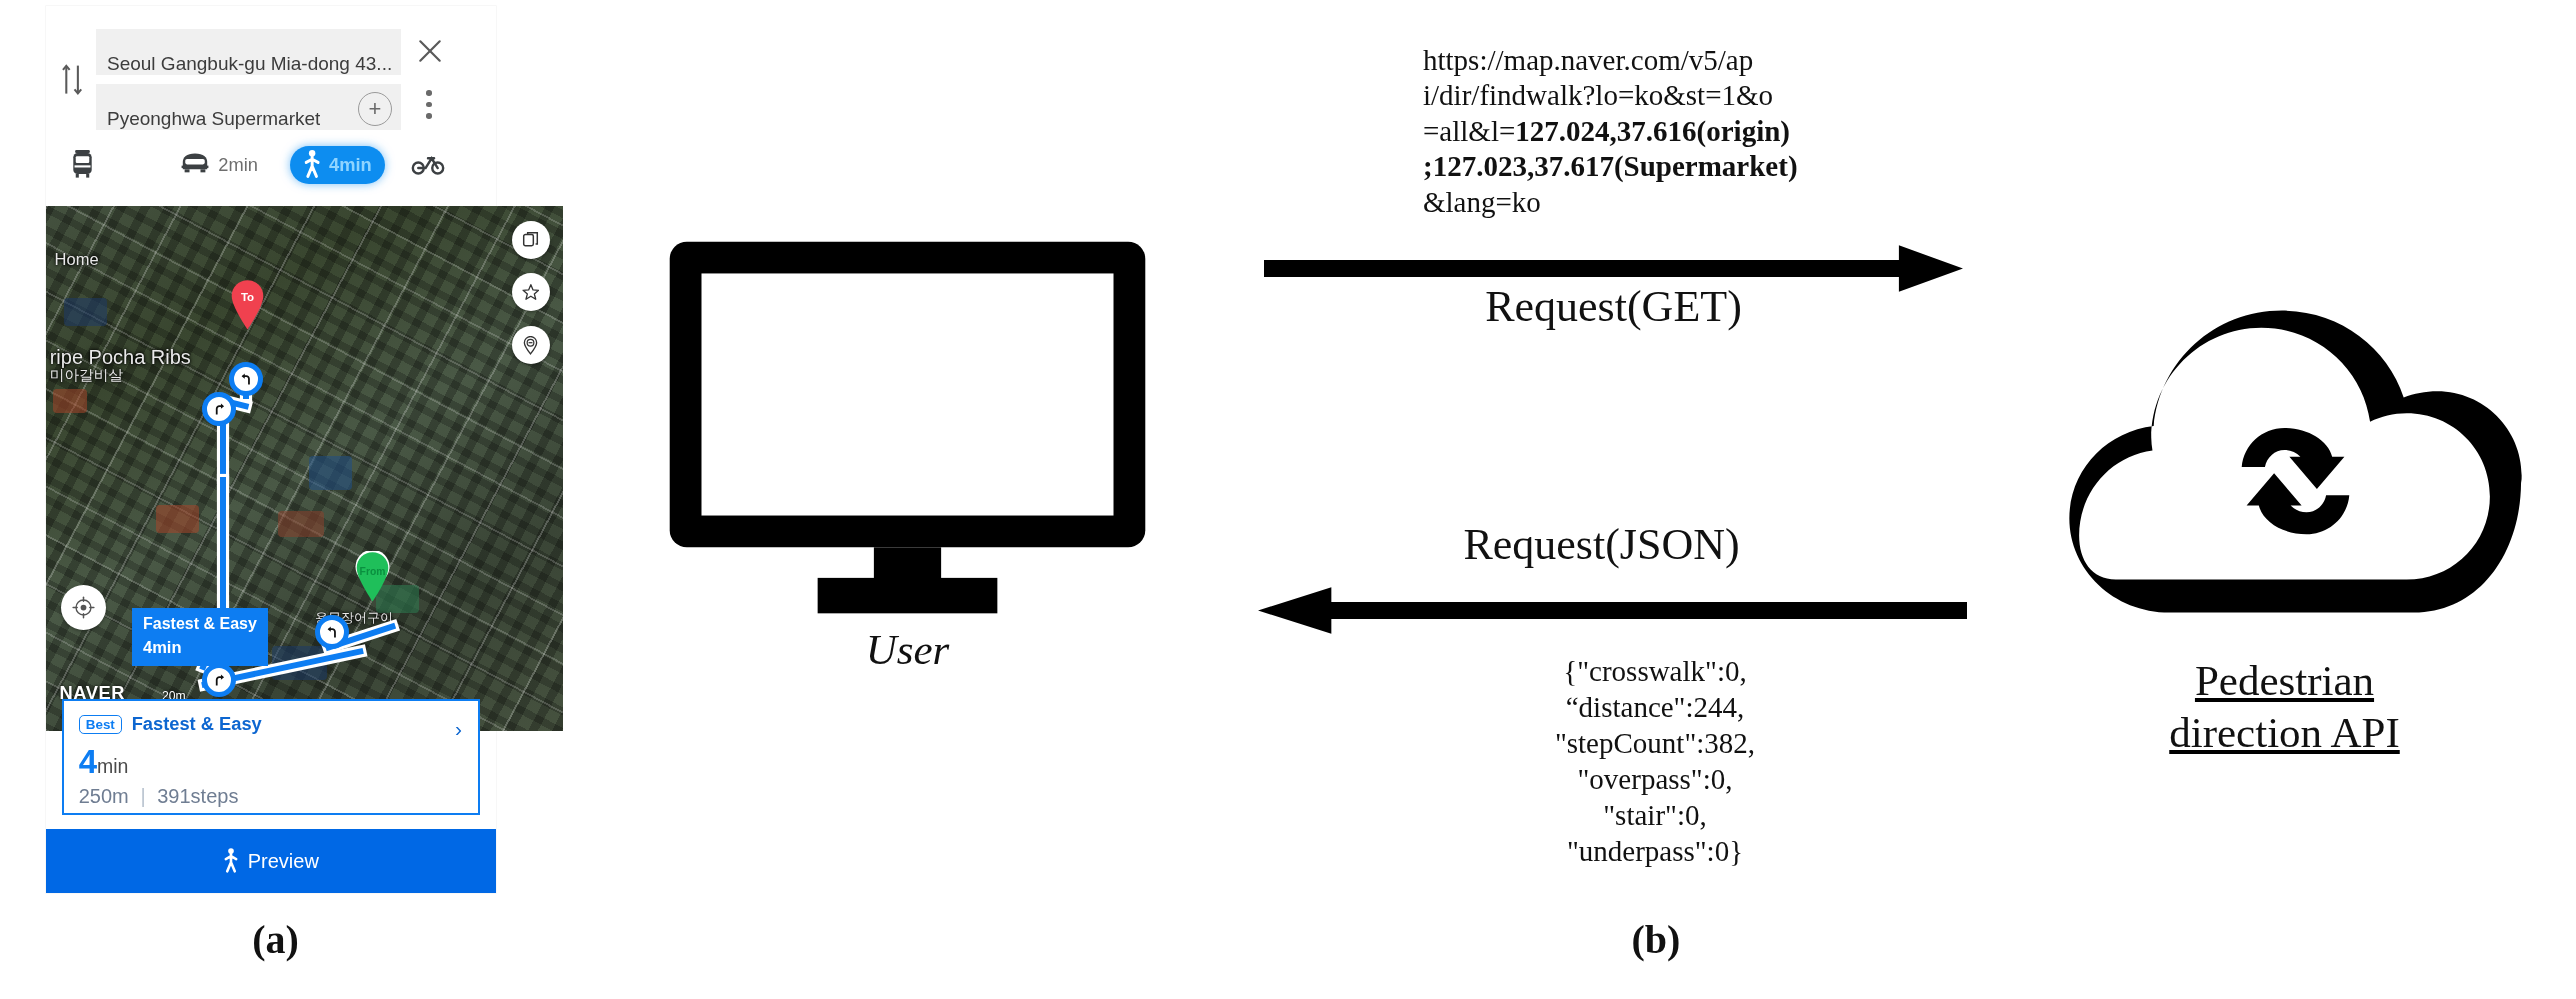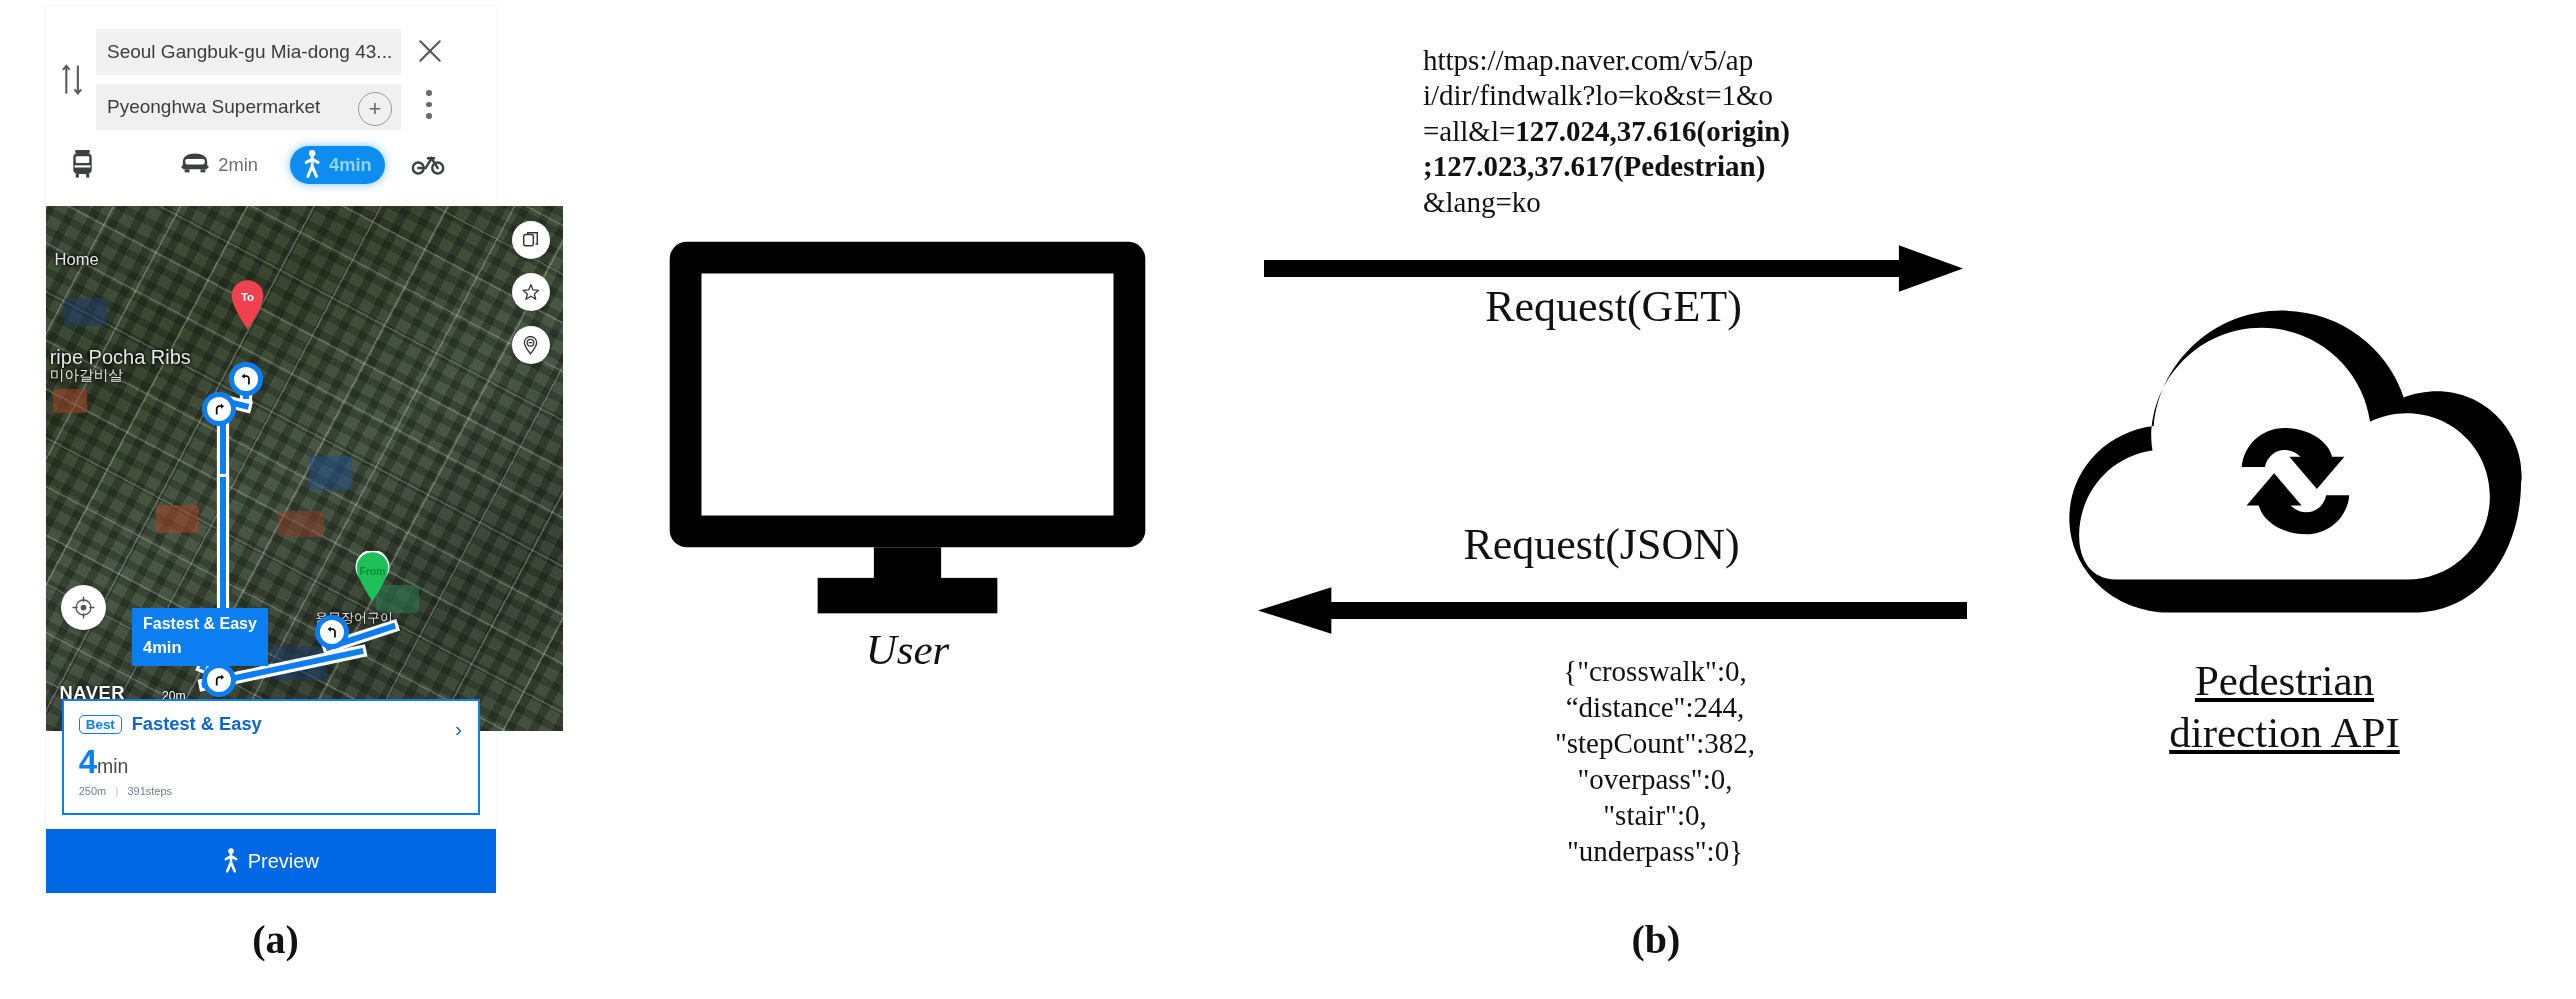--- a/index.html
+++ b/index.html
@@ -10,21 +10,21 @@
   .abs{position:absolute;}
 
   
   #phone-panel{left:46px;top:6.1px;width:450px;height:887px;background:#ffffff;
                box-shadow:0 0 0 0.6px #f2f2f2;}
 
   
   #search-header{position:absolute;left:0;top:0;width:450px;height:137px;background:#fff;}
   .swap-icon{position:absolute;left:13.4px;top:54px;width:28px;height:38px;}
   .field{position:absolute;left:50px;width:305px;height:46px;background:#f0f0f0;
-         display:flex;align-items:center;}
+         display:flex;align-items:flex-end;}
   .field .txt{font-family:"Liberation Sans",sans-serif;font-size:19px;color:#3c3c3c;
               padding-left:11px;white-space:nowrap;overflow:hidden;}
   #field-origin{top:23px;}
   #field-dest{top:78px;}
   .close-x{position:absolute;left:367px;top:28px;width:34px;height:34px;}
   .plus-btn{position:absolute;left:312px;top:86px;width:32px;height:32px;
             border:1.8px solid #9a9a9a;border-radius:50%;display:flex;
             align-items:center;justify-content:center;color:#6a6a6a;font-size:22px;
             font-family:"Liberation Sans",sans-serif;line-height:1;}
   .kebab{position:absolute;left:380px;top:84px;width:6.1px;height:34px;}
@@ -85,21 +85,21 @@
   .badge{display:inline-flex;align-items:center;justify-content:center;border:1.8px solid #0d7df2;
      border-radius:4.9px;color:#0d7df2;font-family:"Liberation Sans",sans-serif;font-weight:bold;
      font-size:13.4px;padding:1.2px 6.1px;vertical-align:middle;}
   .card-title{font-family:"Liberation Sans",sans-serif;font-weight:bold;font-size:18.3px;
      color:#0d66d0;margin-left:7.3px;vertical-align:middle;}
   .chev{position:absolute;right:16px;top:16px;color:#0d66d0;font-size:21px;
      font-family:"Liberation Sans",sans-serif;}
   .dur{margin-top:7.3px;font-family:"Liberation Sans",sans-serif;}
   .dur .big{font-size:33px;font-weight:bold;color:#0d7df2;}
   .dur .unit{font-size:19.5px;color:#4a4a4a;}
-  .sub{margin-top:4.9px;font-family:"Liberation Sans",sans-serif;font-size:11px;color:#6f7d92;}
+  .sub{margin-top:4.9px;font-family:"Liberation Sans",sans-serif;font-size:20px;color:#6f7d92;}
   .sub .sep{color:#b9c3cf;margin:0 6.1px;}
 
   
   #preview-bar{position:absolute;left:0;top:823px;width:450px;height:64px;background:#0068e5;
      display:flex;align-items:center;justify-content:center;gap:8.6px;}
   #preview-bar .lbl{font-family:"Liberation Sans",sans-serif;font-size:20px;color:#fff;}
 
   
   #user-block{position:absolute;left:666px;top:238px;width:483px;font-style:italic;}
   #monitor{width:483px;height:379px;}
@@ -358,21 +358,21 @@
     <span class="lbl">Preview</span>
   </div>
 </div>
 
 <div class="fig-cap" id="cap-a">(a)</div>
 
 <div id="url-text">
   <span>https://map.naver.com/v5/ap</span><br>
   <span>i/dir/findwalk?lo=ko&amp;st=1&amp;o</span><br>
   <span>=all&amp;l=</span><b>127.024,37.616(origin)</b><br>
-  <b>;127.023,37.617(Pedestrian)</b><br>
+  <b>;127.023,37.617(Supermarket)</b><br>
   <span>&amp;lang=ko</span>
 </div>
 
 <div id="user-block">
   <svg id="monitor" viewBox="0 0 790 620">
     <rect x="6" y="6" width="778" height="500" rx="28" fill="#000000"></rect>
     <rect x="58" y="58" width="674" height="396" fill="#ffffff"></rect>
     <rect x="340" y="506" width="110" height="62" fill="#000000"></rect>
     <rect x="248" y="556" width="294" height="58" fill="#000000"></rect>
   </svg>

